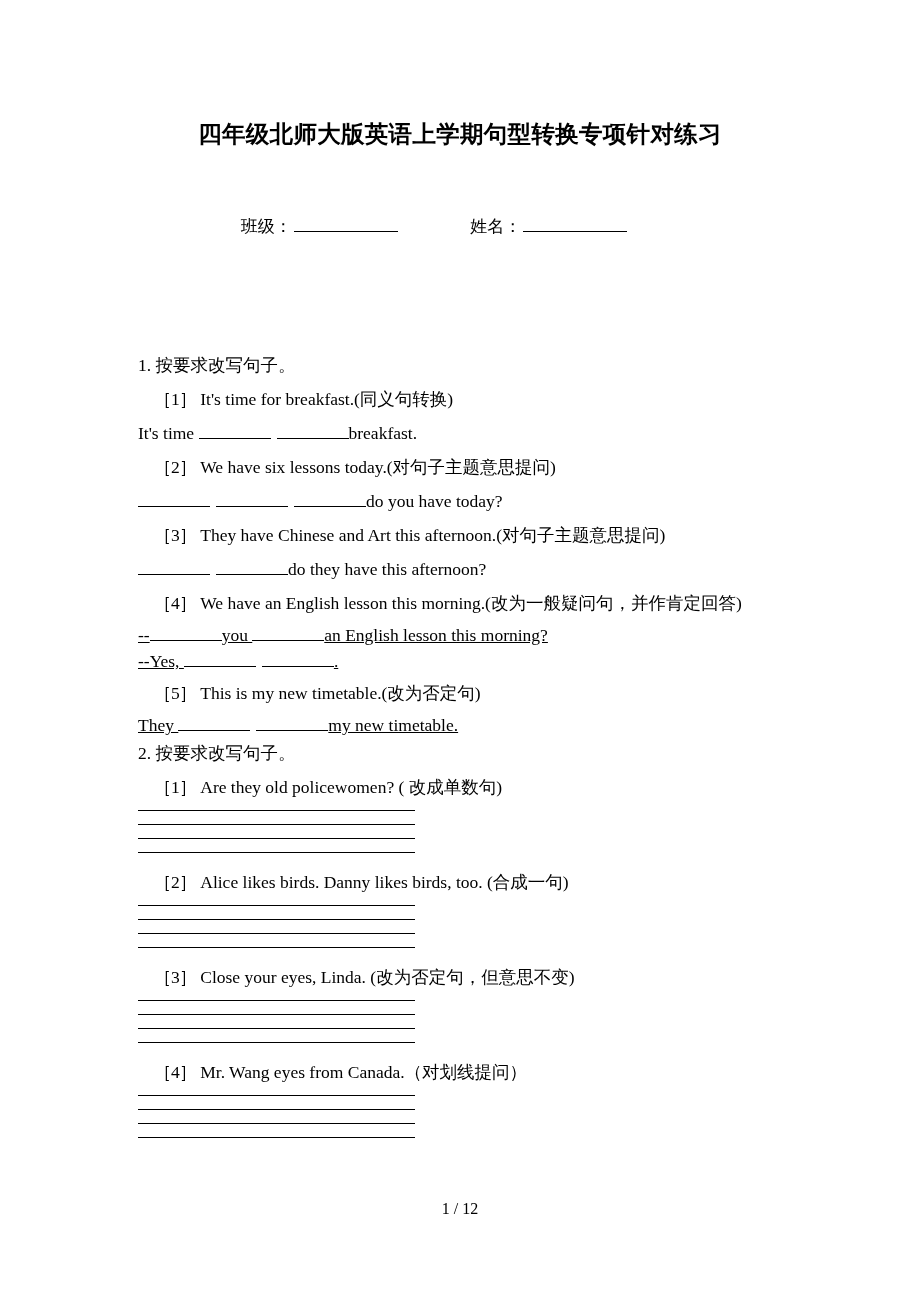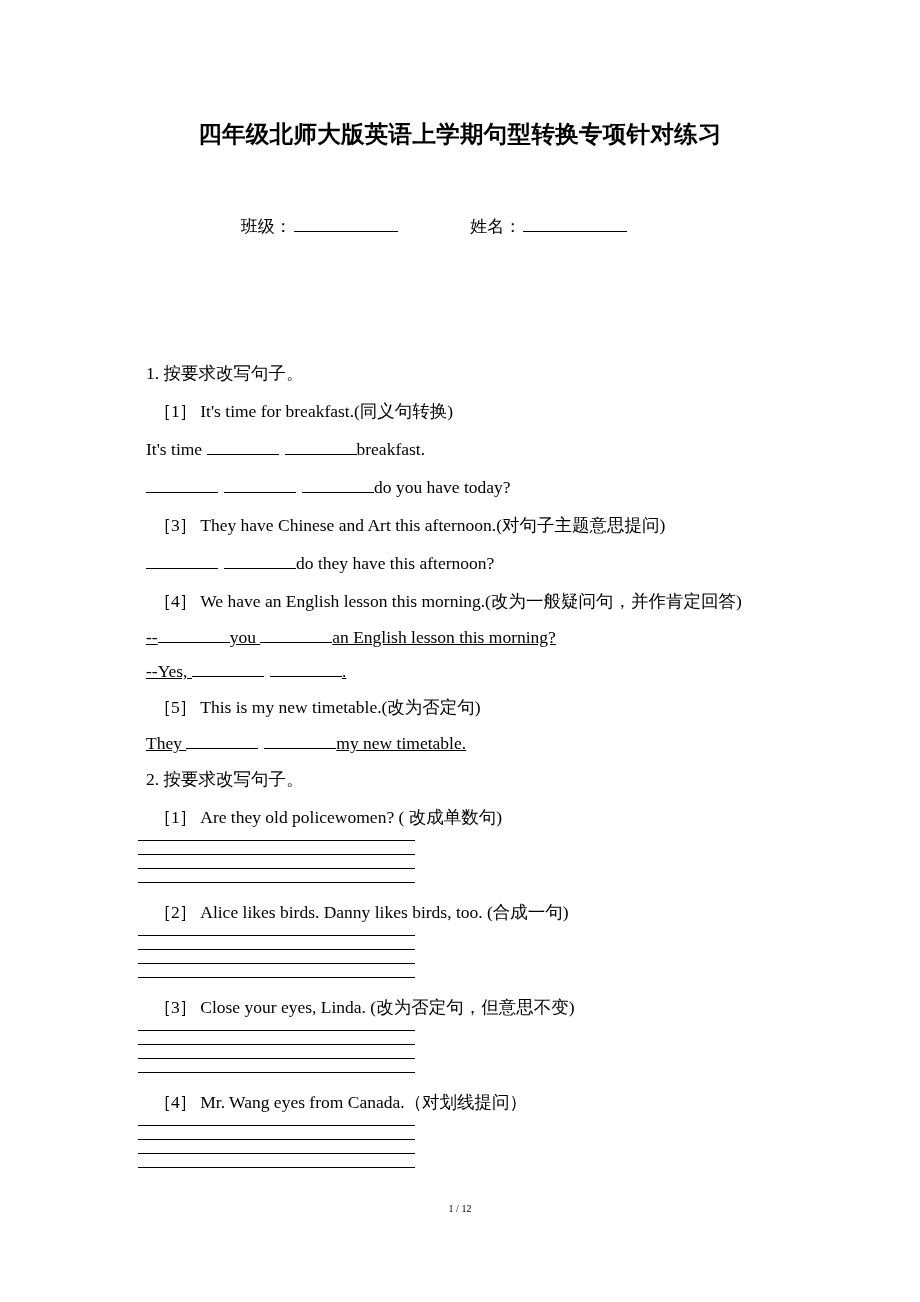--- a/index.html
+++ b/index.html
@@ -64,38 +64,38 @@
   
   .body {
     position: absolute;
     left: 138px;
     top: 350px;
     width: 700px;
   }
   .sec-head {
     font-size: 17.5px;
     line-height: 30px;
-    margin: 8px;
+    margin: 0;
     padding: 0;
   }
   .q-item {
     font-size: 17.5px;
     line-height: 30px;
     margin: 4px;
     padding: 0 0 0 12px;
     white-space: nowrap;
   }
   .q-item .mark {
     letter-spacing: -0.5px;
   }
   .q-item .mark + span { padding-left: 4px; }
   .ans-line {
     font-size: 17.5px;
     line-height: 30px;
-    margin: 8px;
+    margin: 0;
     padding: 0;
     white-space: nowrap;
   }
   .blk {
     display: inline-block;
     border-bottom: 1.3px solid #000;
     height: 0.82em;
     vertical-align: baseline;
   }
   .b1 { width: 72px; }
@@ -116,21 +116,21 @@
   }
   .rules .rw.first { border-top: 1.4px solid #000; }
 
   
   .footer {
     position: absolute;
     left: 0;
     top: 1198px;
     width: 920px;
     text-align: center;
-    font-size: 10px;
+    font-size: 16px;
     line-height: 22px;
   }
 
   .spacer-sm { height: 10px; }
   .spacer-xs { height: 4px; }
 </style>
 </head>
 <body>
 
 <div class="page">
@@ -143,20 +143,21 @@
     <span class="field"><span>姓名：</span><span class="rule"></span></span>
   </div>
 
   <div class="body">
 
     <div class="sec-head">1. 按要求改写句子。</div>
 
     <div class="q-item"><span class="mark">［1］</span><span>It's time for breakfast.(同义句转换)</span></div>
     <div class="ans-line"><span>It's time </span><span class="blk b1"></span><span class="sp"></span><span class="blk b1"></span><span>breakfast.</span></div>
 
+    <div class="q-item"><span class="mark">［2］</span><span>We have six lessons today.(对句子主题意思提问)</span></div>
     <div class="ans-line"><span class="blk b1"></span><span class="sp"></span><span class="blk b1"></span><span class="sp"></span><span class="blk b1"></span><span>do you have today?</span></div>
 
     <div class="q-item"><span class="mark">［3］</span><span>They have Chinese and Art this afternoon.(对句子主题意思提问)</span></div>
     <div class="ans-line"><span class="blk b1"></span><span class="sp"></span><span class="blk b1"></span><span>do they have this afternoon?</span></div>
 
     <div class="q-item"><span class="mark">［4］</span><span>We have an English lesson this morning.(改为一般疑问句，并作肯定回答)</span></div>
     <div class="ans-line tight"><span>--</span><span class="blk b1"></span><span>you </span><span class="blk b1"></span><span>an English lesson this morning?</span></div>
     <div class="ans-line tight"><span>--Yes, </span><span class="blk b1"></span><span class="sp"></span><span class="blk b1"></span><span>.</span></div>
 
     <div class="q-item"><span class="mark">［5］</span><span>This is my new timetable.(改为否定句)</span></div>

